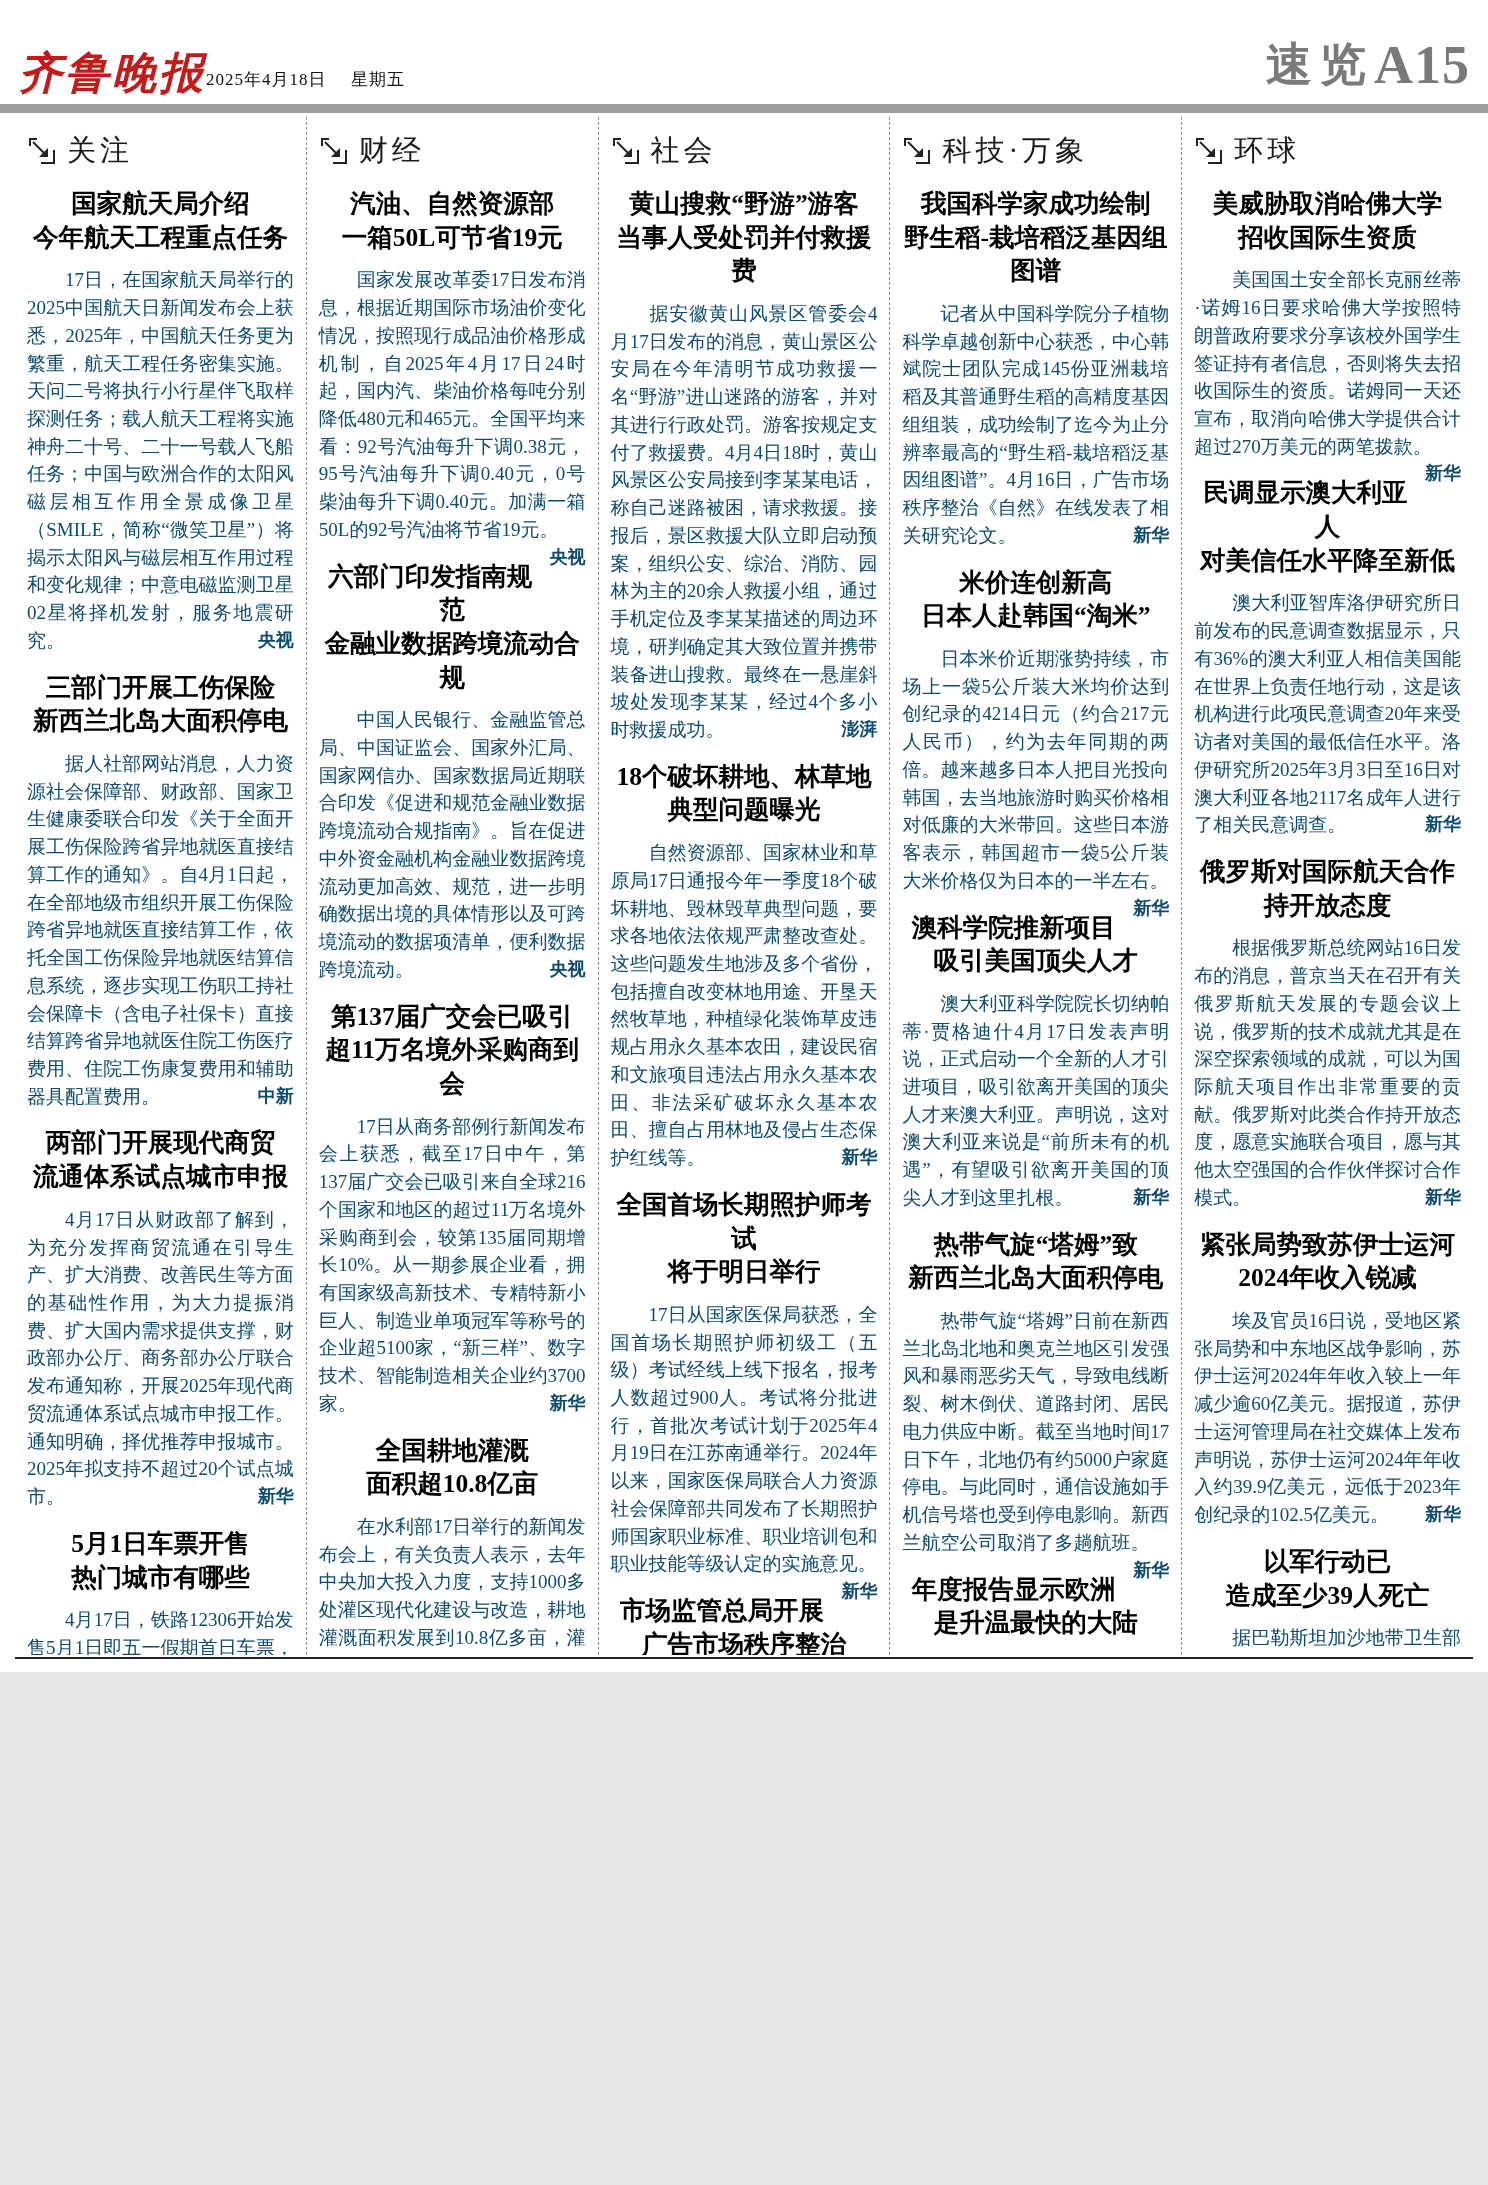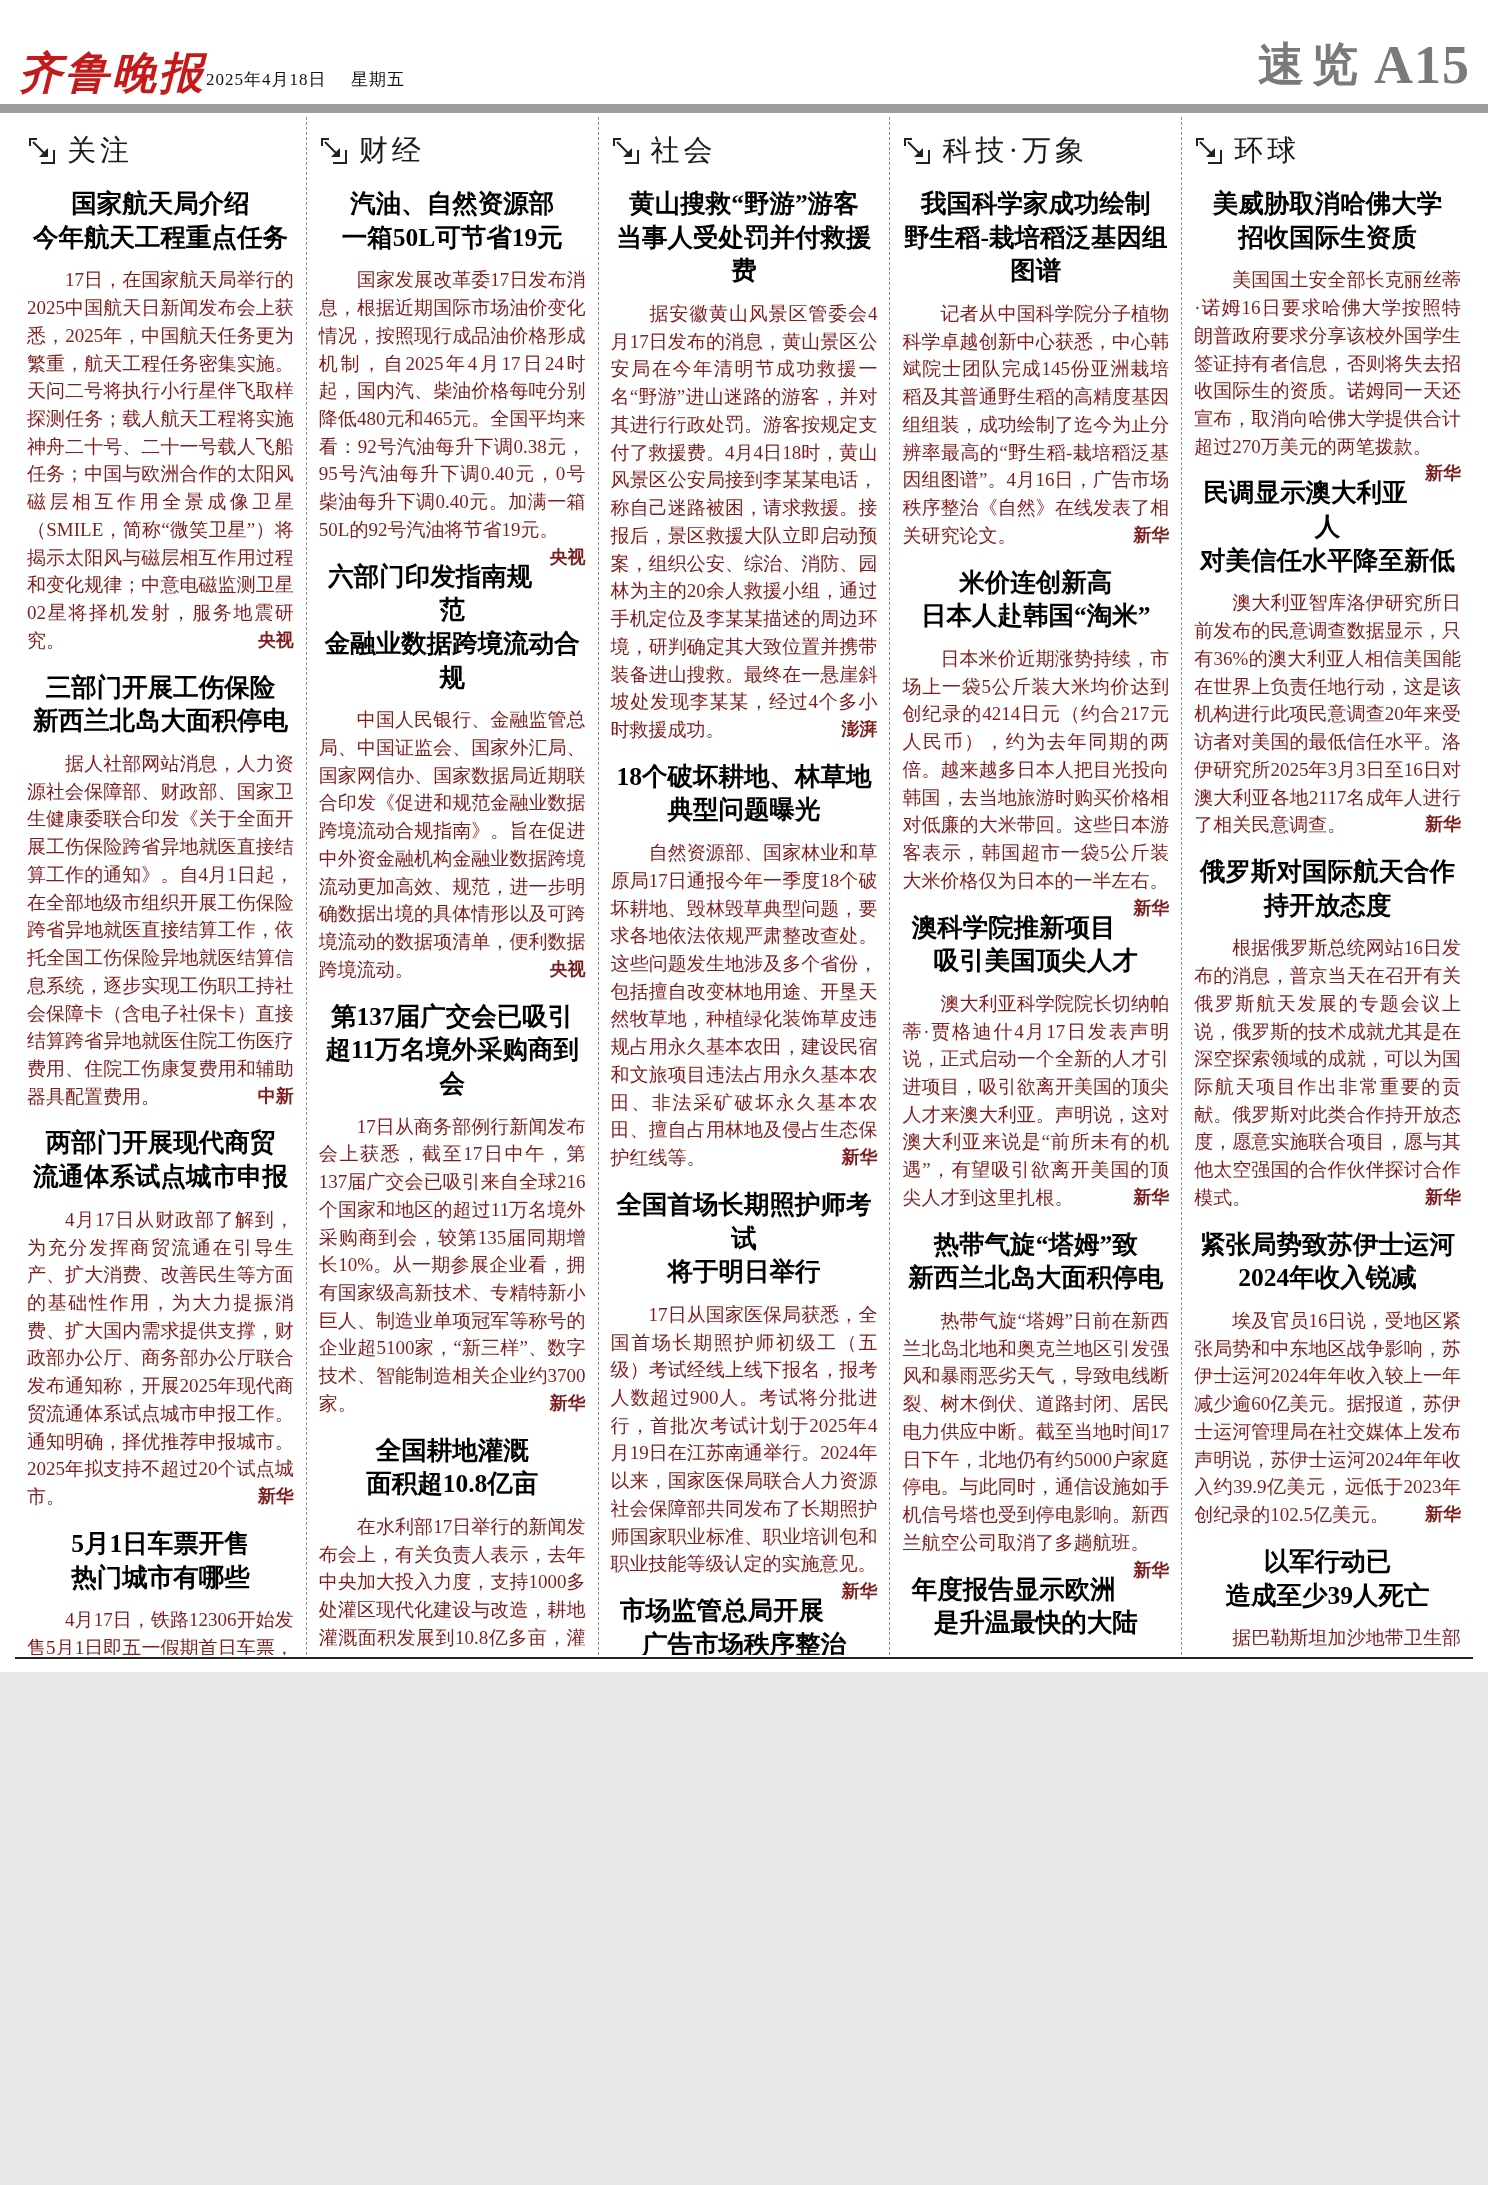--- a/index.html
+++ b/index.html
@@ -6,39 +6,39 @@
   html,body { background:#e8e8e8; }
   .page {
     width:1488px; height:1672px; margin:0 auto; background:#ffffff;
     font-family:"Liberation Serif","DejaVu Serif",serif; color:#111;
     position:relative; overflow:hidden;
   }
   
   .masthead { display:flex; align-items:flex-end; padding:34px 18px 8px 18px; }
   .logo { color:#c41a1a; font-size:44px; font-weight:bold; font-style:italic; letter-spacing:3px; line-height:1; }
   .dateline { font-size:17px; padding-bottom:5px; letter-spacing:1px; }
-  .pagehead { margin-left:auto; display:flex; align-items:center; gap:8px; color:#7a7a7a; font-weight:bold; }
+  .pagehead { margin-left:auto; display:flex; align-items:center; gap:0; color:#7a7a7a; font-weight:bold; }
   .sulabel { font-size:46px; letter-spacing:8px; }
   .pageno  { font-size:54px; letter-spacing:1px; }
   .graybar { height:9px; background:#9d9d9d; }
 
   
   .columns { display:flex; margin:4px 15px 0 15px; height:1538px; overflow:hidden; }
   .col { flex:1 1 0; padding:10px 12px 0 12px; overflow:hidden; }
   .col + .col { border-left:1px dashed #8f8f8f; }
   .section-head { display:flex; align-items:center; gap:12px; margin:4px 0 6px 2px; }
   .section-icon { width:26px; height:26px; flex:0 0 auto; }
   .section-name { font-size:29px; letter-spacing:4px; color:#1a1a1a; }
   .article { margin-bottom:6px; }
   .headline {
     font-weight:bold; text-align:center; font-size:25.5px; line-height:1.32;
     white-space:pre-line; margin:16px 0 12px 0; color:#000;
   }
   .body {
-    font-size:19px; line-height:1.46; text-align:justify; color:#7f1d1d;
+    font-size:19px; line-height:1.46; text-align:justify; color:#0c4a6e;
   }
   .body .btxt { text-indent:2em; display:inline; }
   .body::before { content:""; display:inline-block; width:2em; }
   .src { float:right; font-weight:bold; font-family:"Liberation Sans","DejaVu Sans",sans-serif; font-size:18px; padding-left:8px; }
 
   
   .footer-rule { border-top:2px solid #222; margin:2px 15px 0 15px; }
   .credits { padding:10px 12px 12px 20px; font-size:19px; letter-spacing:1px; }
   .credits span { margin-right:46px; }
 

